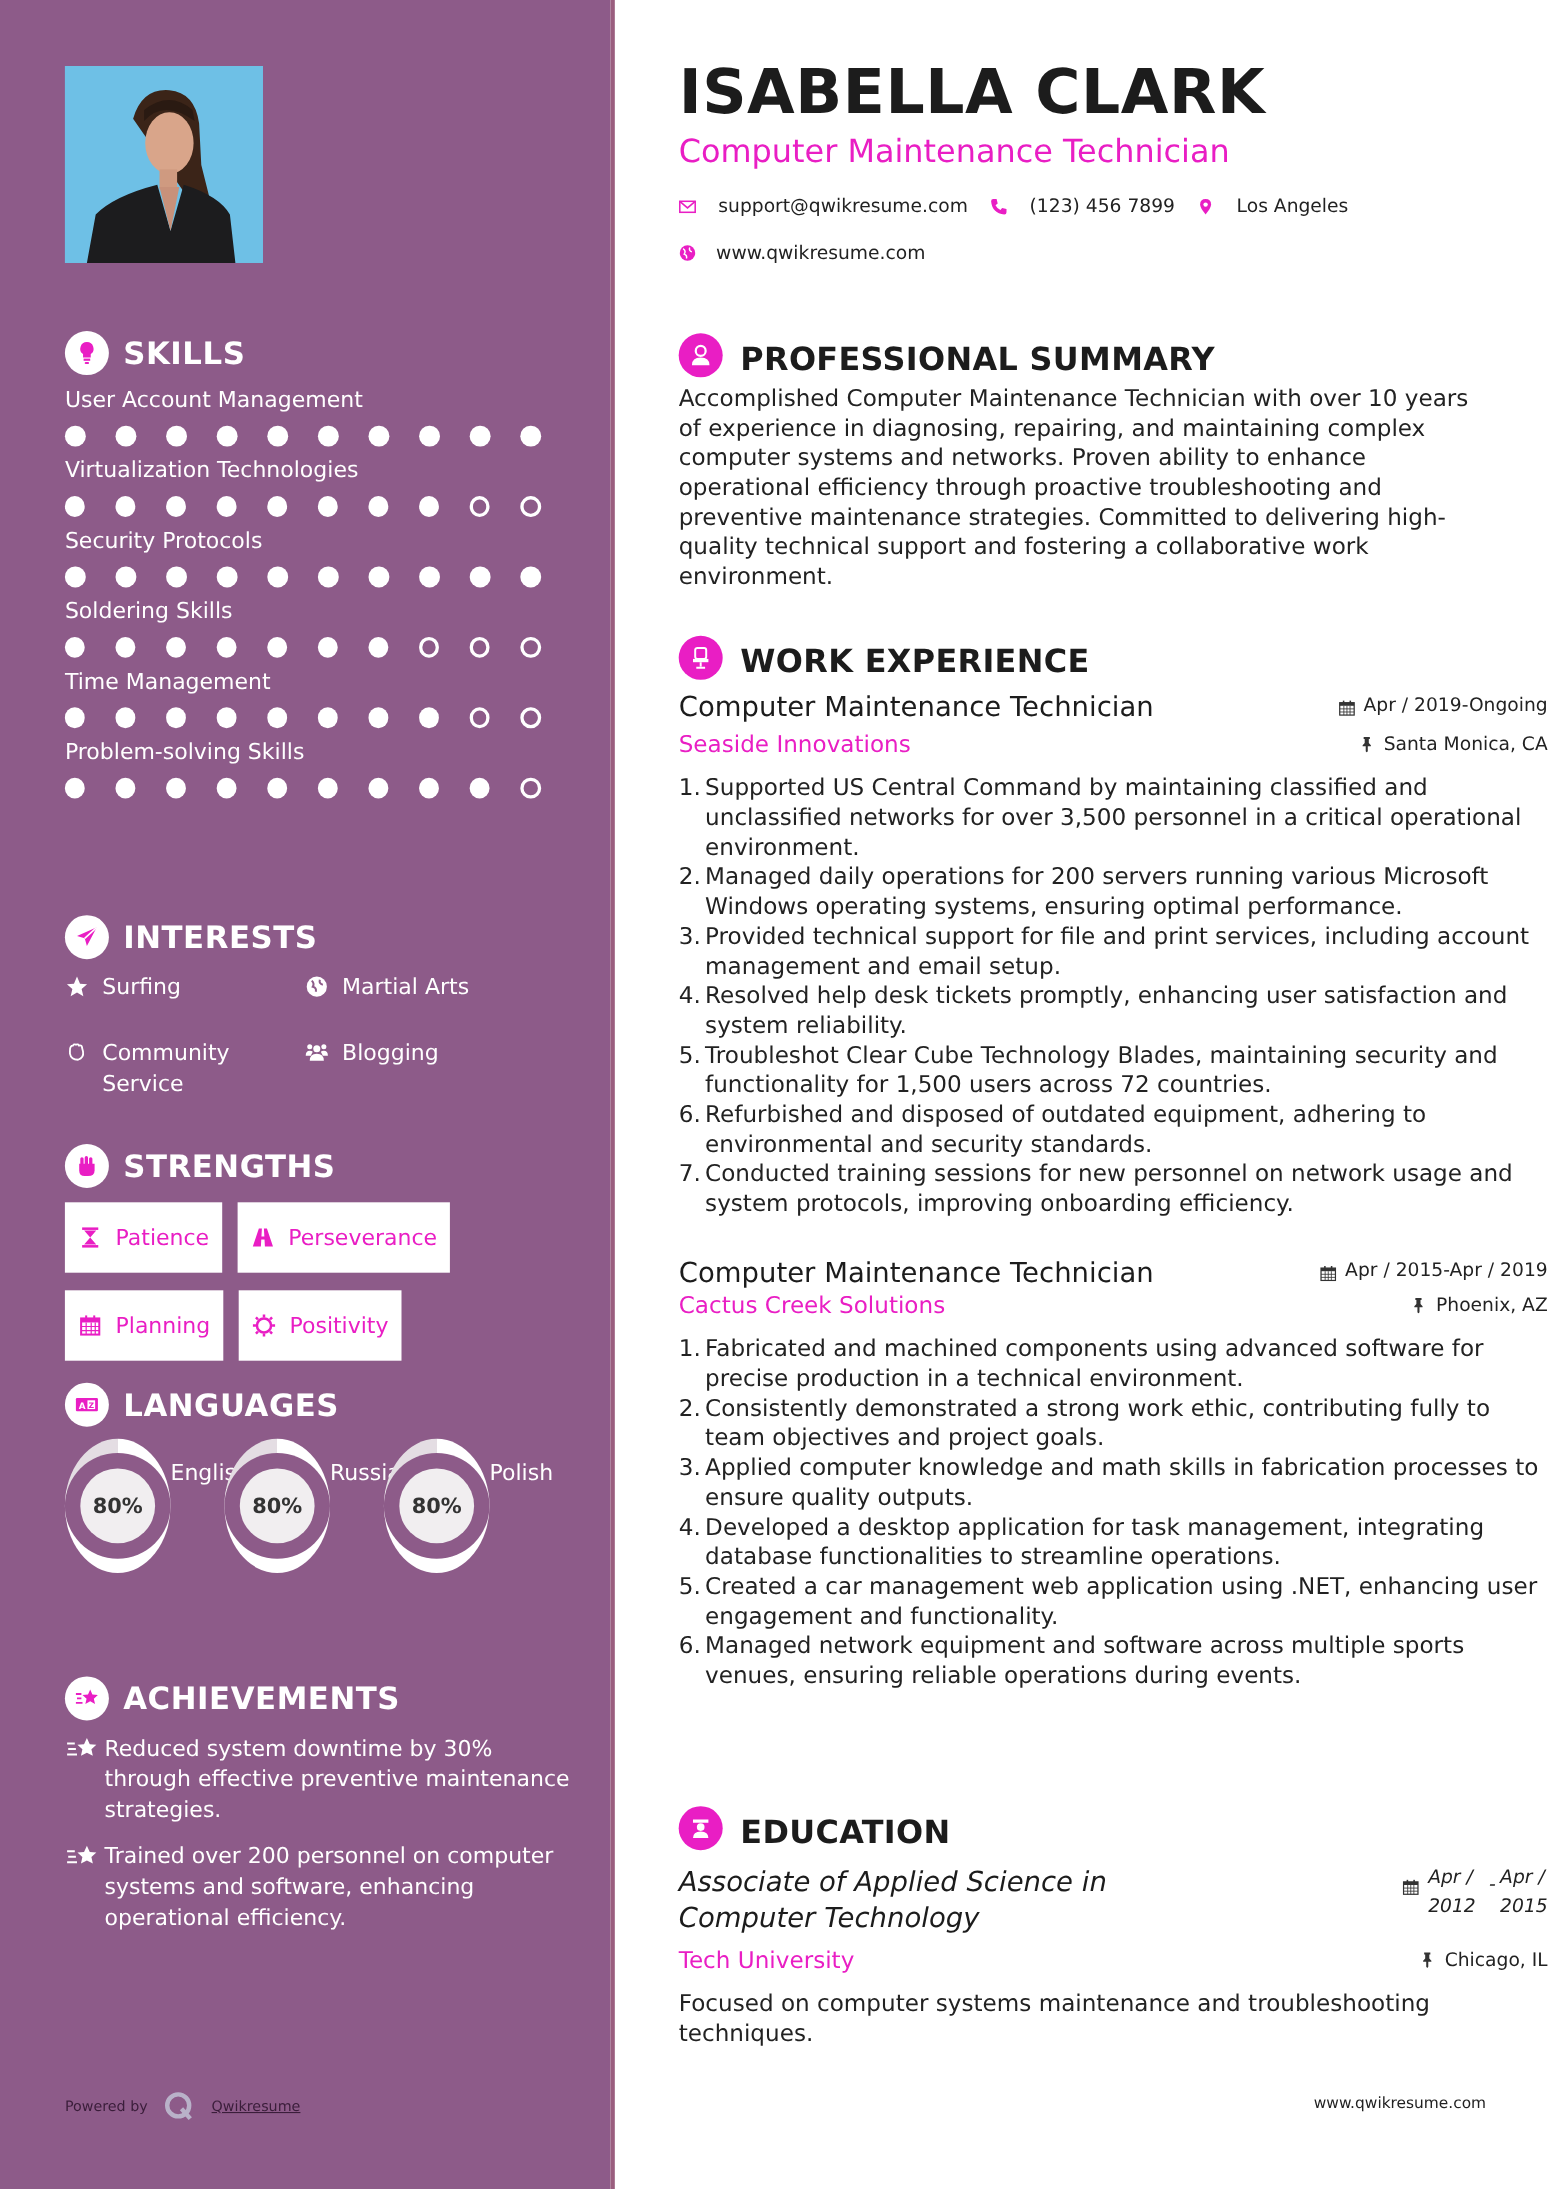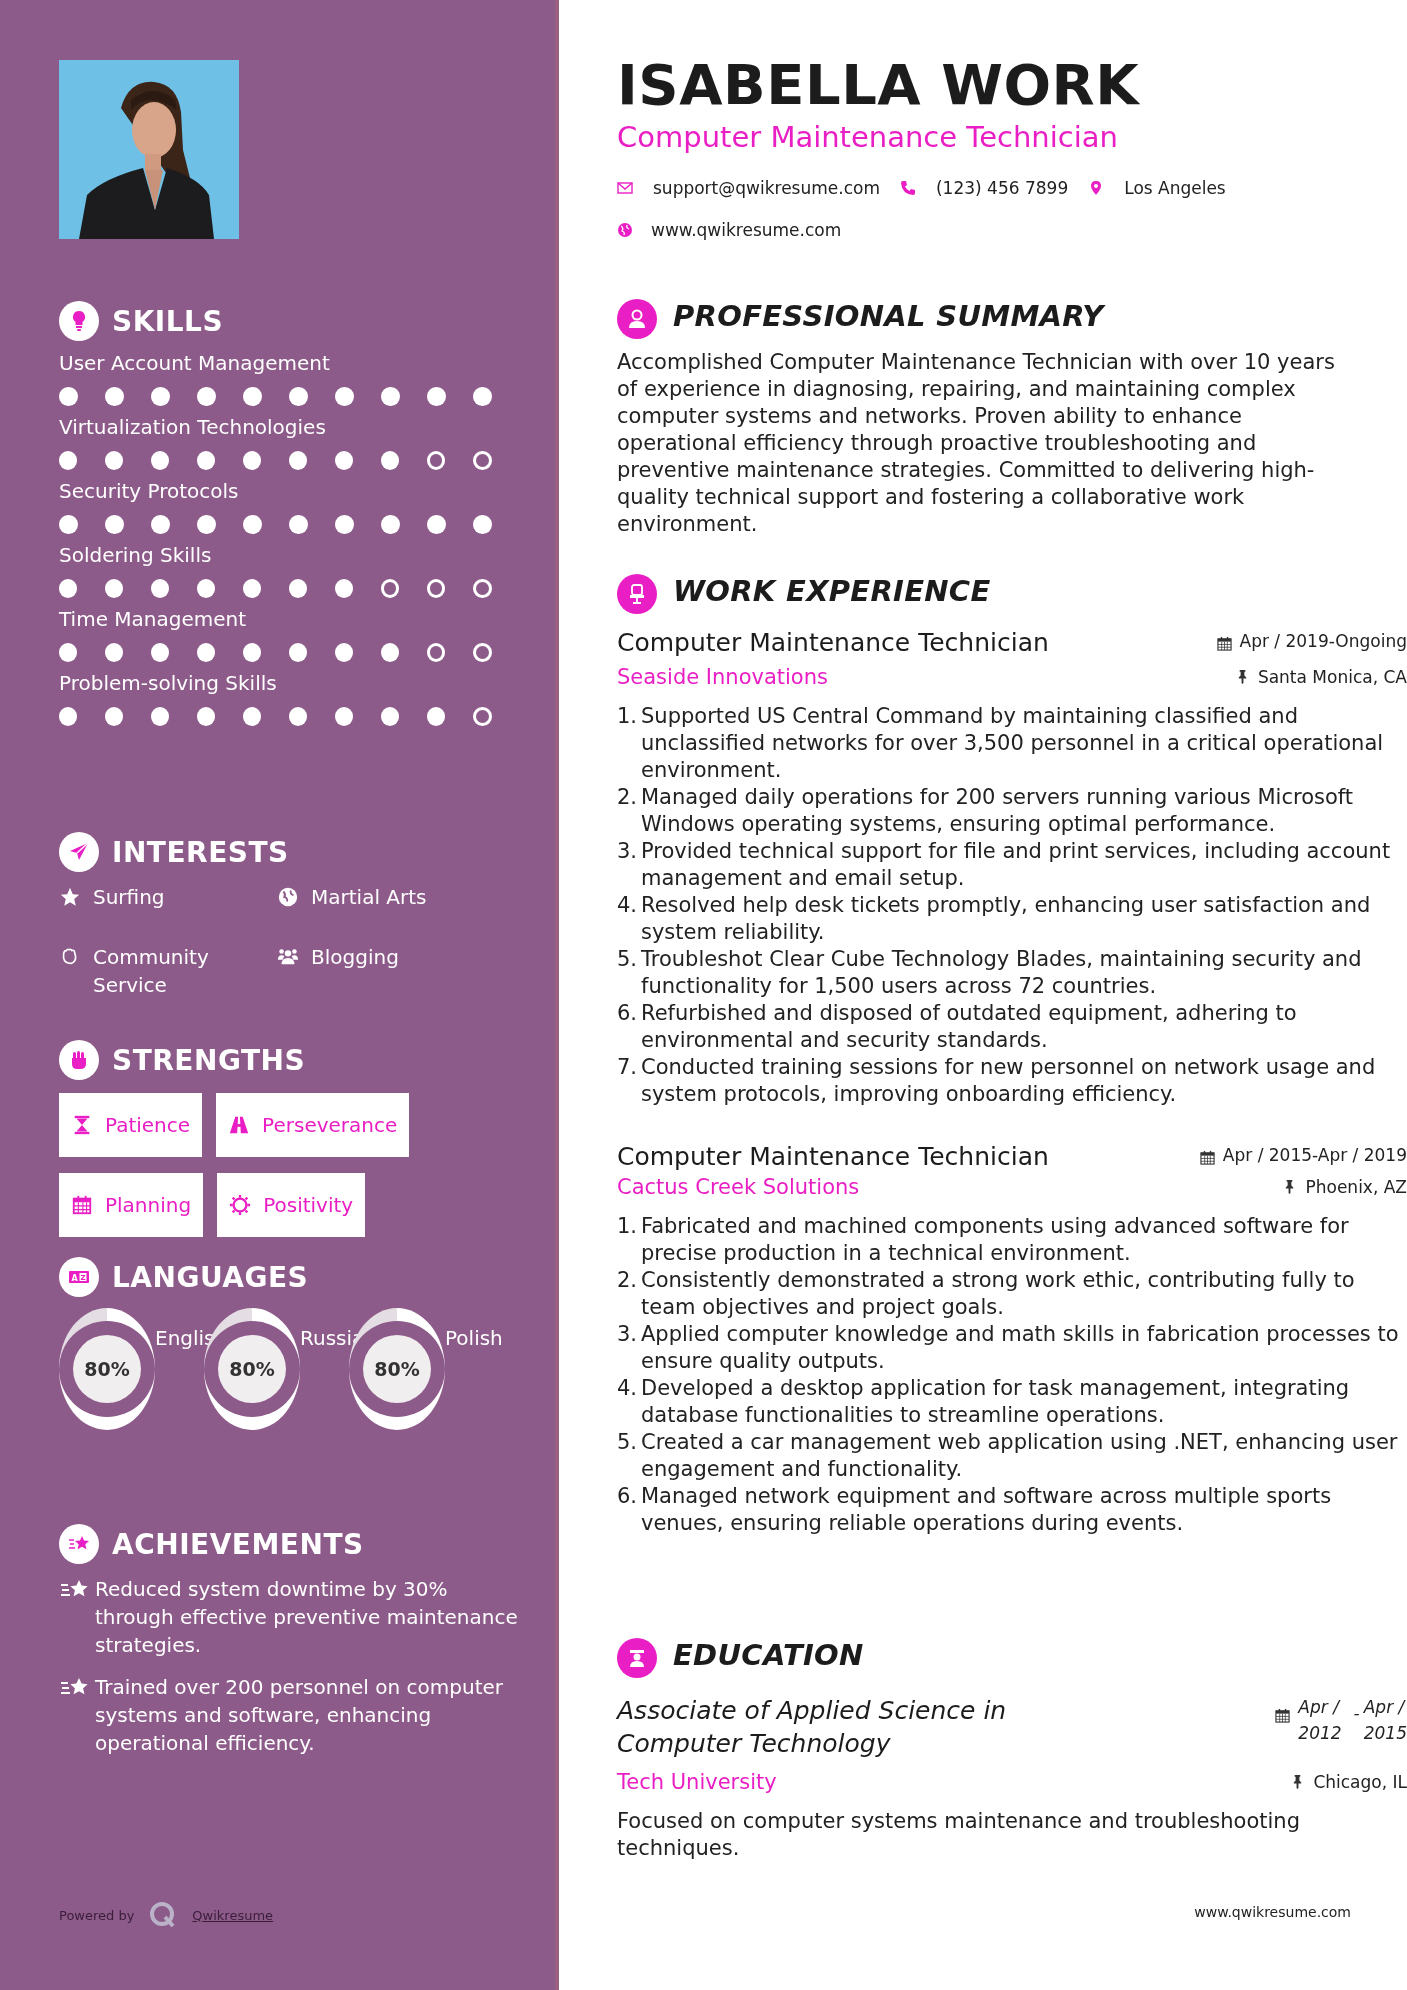--- a/index.html
+++ b/index.html
@@ -55,21 +55,21 @@
   .role { position: absolute; left: 58px; top: 120px; font-size: 29px; color: #e91ec4; }
   .contacts { position: absolute; left: 58px; top: 178px; display: flex; align-items: center; font-size: 17px; color: #222; }
   .contacts .ic { width: 18px; height: 18px; margin-right: 18px; display: flex; align-items: center; }
   .contacts .ic svg { width: 16px; height: 16px; }
   .contacts .item { display: flex; align-items: center; margin-right: 20px; }
   .contacts2 { position: absolute; left: 58px; top: 220px; display: flex; align-items: center; font-size: 17px; }
   .contacts2 .ic { width: 18px; margin-right: 16px; display: flex; }
   .contacts2 .ic svg { width: 16px; height: 16px; }
 
   .m-section { position: absolute; left: 58px; width: 770px; }
-  .m-head { display: flex; align-items: flex-start; height: 44px; font-style: italic; }
+  .m-head { display: flex; align-items: flex-end; height: 44px; }
   .m-icon { width: 40px; height: 40px; border-radius: 50%; background: #e91ec4; display: flex; align-items: center; justify-content: center; margin-right: 16px; }
   .m-icon svg { width: 24px; height: 24px; }
   .m-title { font-size: 29px; font-weight: bold; color: #1c1c1c; letter-spacing: 0.3px; }
   .para { font-size: 21px; line-height: 27px; color: #222; margin-top: 6px; width: 740px; }
 
   .job-row { display: flex; justify-content: space-between; align-items: baseline; width: 790px; }
   .job-title { font-size: 25px; color: #1c1c1c; }
   .job-date { font-size: 17px; color: #222; display: flex; align-items: flex-end; }
   .job-date svg, .job-loc svg { width: 15px; height: 15px; margin-right: 8px; }
   .company { font-size: 21px; color: #e91ec4; }
@@ -376,21 +376,21 @@
     <svg class="q" viewBox="0 0 30 30">
         <circle cx="14" cy="14" r="10" fill="none" stroke="#b9b2c9" stroke-width="4"></circle>
         <path d="M17 17 L25 26" stroke="#b9b2c9" stroke-width="4"></path>
       </svg>
     <span class="link">Qwikresume</span>
   </div>
 </aside>
 <div class="sidebar-edge"></div>
 
 <main class="main">
-  <h1 class="name">ISABELLA WORK</h1>
+  <h1 class="name">ISABELLA CLARK</h1>
   <div class="role">Computer Maintenance Technician</div>
 
   <div class="contacts">
     <div class="item">
       <span class="ic">
           <svg viewBox="0 0 16 16">
             <rect x="1" y="3" width="14" height="10" fill="none" stroke="#e91ec4" stroke-width="1.4"></rect>
             <path d="M1 3 L8 9 L15 3" fill="none" stroke="#e91ec4" stroke-width="1.4"></path>
           </svg>
         </span>

